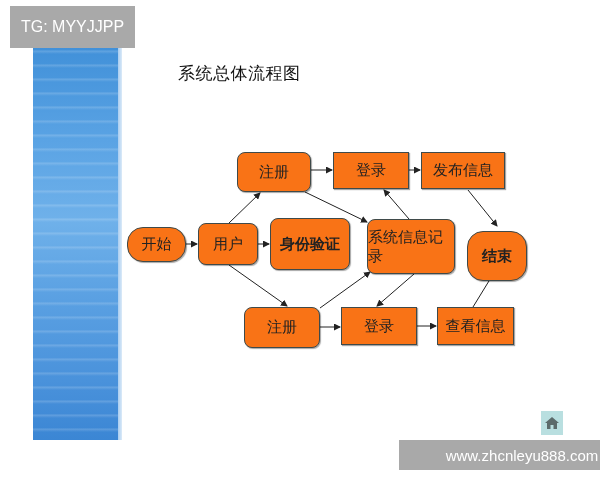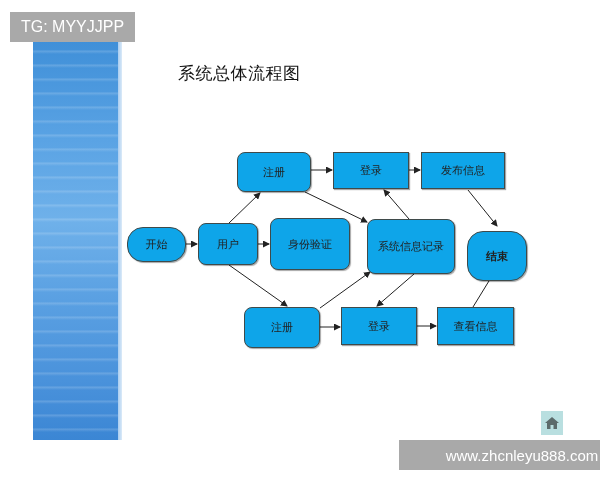--- a/index.html
+++ b/index.html
@@ -9,32 +9,32 @@
   .sidebar { position:absolute; left:33px; top:40px; width:85px; height:400px;
     background:
       repeating-linear-gradient(180deg, rgba(255,255,255,0.0) 0px, rgba(255,255,255,0.0) 10px, rgba(255,255,255,0.18) 11px, rgba(255,255,255,0.0) 14px),
       linear-gradient(180deg, #3f8fd8 0%, #5aa3e4 25%, #6fb1ea 45%, #5aa0e2 65%, #4a92db 85%, #3b86d4 100%);
   }
   .sidebar-edge { position:absolute; left:118px; top:40px; width:4px; height:400px;
     background:linear-gradient(90deg,#a9cdf0,#dbeaf8); }
   .title { position:absolute; left:130px; top:62px; font-family:"DejaVu Sans","Liberation Sans",sans-serif;
     font-size:17px; color:#111; letter-spacing:0.5px;margin-left:48px; }
   svg.flow { position:absolute; left:0; top:0; }
-  .node { position:absolute; background:#0ea5e9; border:1.5px solid #3f4a4a;
+  .node { position:absolute; background:#f97316; border:1.5px solid #3f4a4a;
     box-shadow:1px 1px 1px rgba(0,0,0,0.35);
     display:flex; align-items:center; justify-content:center;
-    font-size:11px; color:#222; box-sizing:border-box; }
+    font-size:15px; color:#222; box-sizing:border-box; }
   .rounded { border-radius:8px; }
   .pill { border-radius:16px; }
   .square { border-radius:0;text-align:right; }
   .home-btn { position:absolute; left:541px; top:411px; width:22px; height:24px; background:#b9dfe0;
     display:flex; align-items:center; justify-content:center; }
   .watermark { position:absolute; background:#a9a9a9; color:#fff;
     font-family:"Liberation Sans","DejaVu Sans",sans-serif; display:flex; align-items:center; justify-content:center; }
-  .wm-top { left:10px; top:12px; width:125px; height:30px; font-size:16px; }
+  .wm-top { left:10px; top:6px; width:125px; height:42px; font-size:16px; }
   .wm-bottom { left:399px; top:440px; width:190px; height:30px; font-size:15px;padding-left:28px; }
 </style>
 </head>
 <body>
 
 <div class="slide">
   <div class="sidebar"></div>
   <div class="sidebar-edge"></div>
 
   <div class="title">系统总体流程图</div>
@@ -72,21 +72,21 @@
       <line x1="414" y1="274" x2="377" y2="306"></line>
 
       <line x1="417" y1="326" x2="436" y2="326"></line>
 
       <line x1="473" y1="307" x2="500" y2="263"></line>
     </g>
   </svg>
 
   <div class="node pill" style="left:127px;top:227px;width:59px;height:35px;">开始</div>
   <div class="node rounded" style="left:198px;top:223px;width:60px;height:42px;">用户</div>
-  <div class="node rounded" style="left:270px;top:218px;width:80px;height:52px;">身份验证</div>
+  <div class="node rounded" style="left:270px;top:218px;width:80px;height:52px;font-weight:bold;">身份验证</div>
   <div class="node rounded" style="left:237px;top:152px;width:74px;height:40px;">注册</div>
   <div class="node square" style="left:333px;top:152px;width:76px;height:37px;">登录</div>
   <div class="node square" style="left:421px;top:152px;width:84px;height:37px;">发布信息</div>
   <div class="node rounded" style="left:367px;top:219px;width:88px;height:55px;">系统信息记录</div>
   <div class="node pill" style="left:467px;top:231px;width:60px;height:50px;font-weight:bold;">结束</div>
   <div class="node rounded" style="left:244px;top:307px;width:76px;height:41px;">注册</div>
   <div class="node square" style="left:341px;top:307px;width:76px;height:38px;">登录</div>
   <div class="node square" style="left:437px;top:307px;width:77px;height:38px;">查看信息</div>
 
   <div class="home-btn">

